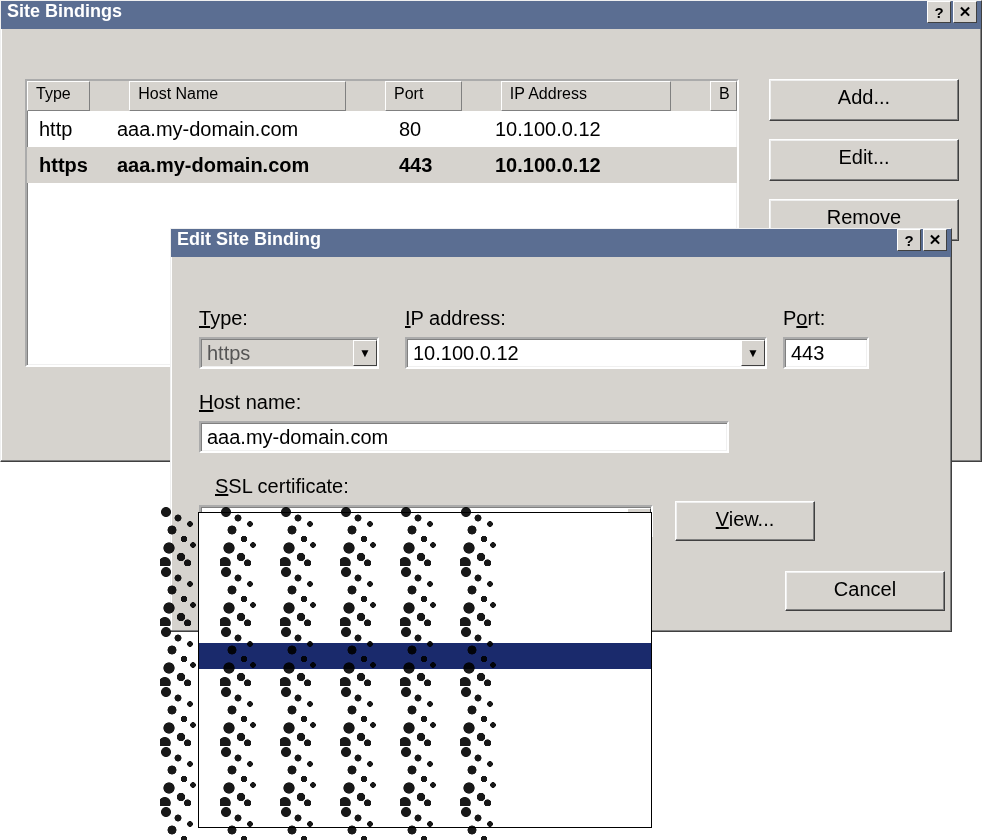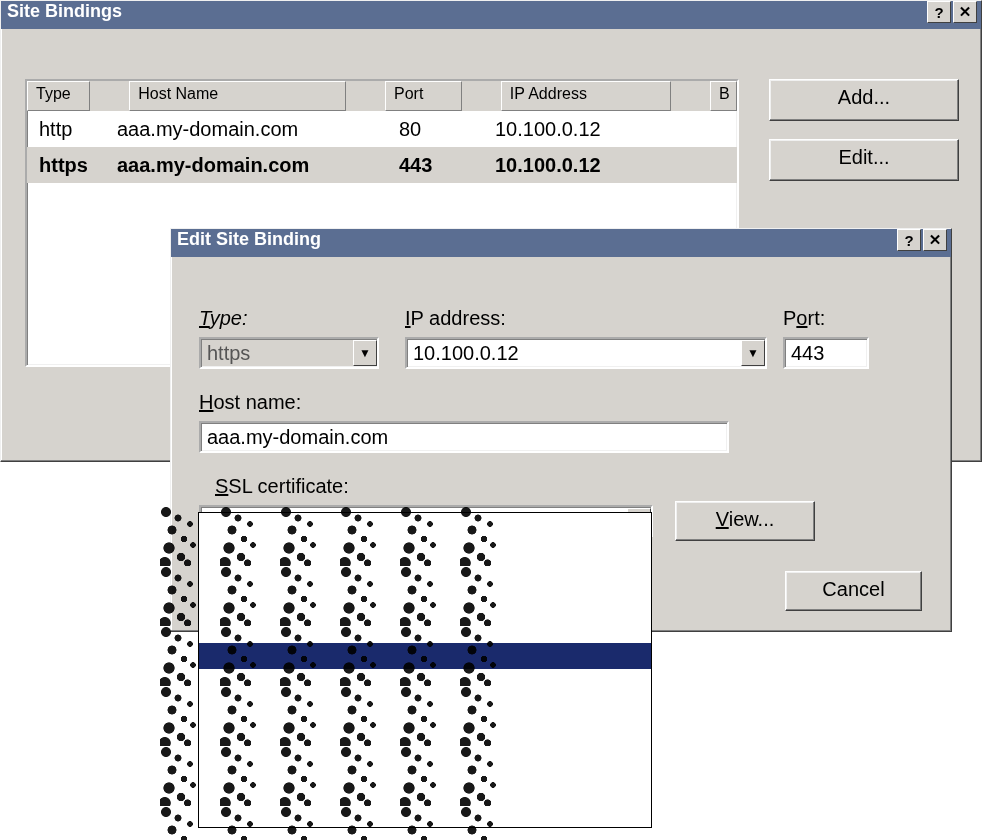--- a/index.html
+++ b/index.html
@@ -133,40 +133,40 @@
   .combo-btn {
     position: absolute;
     width: 24px; height: 26px;
     background: #d6d3ce;
     border: 1px solid #404040;
     border-top-color: #ffffff;
     border-left-color: #ffffff;
     display: flex; align-items:center; justify-content:center;
     font-size: 12px;
   }
-  #lbl-type { left: 28px; top: 50px; font-style: italic; }
+  #lbl-type { left: 28px; top: 50px; }
   #fld-type { left: 28px; top: 80px; width: 180px; }
   #btn-type-dd { left: 182px; top: 83px; }
 
   #lbl-ip   { left: 234px; top: 50px; }
   #fld-ip   { left: 234px; top: 80px; width: 362px; }
   #btn-ip-dd{ left: 570px; top: 83px; }
 
   #lbl-port { left: 612px; top: 50px; }
   #fld-port { left: 612px; top: 80px; width: 86px; }
 
   #lbl-host { left: 28px; top: 134px; }
   #fld-host { left: 28px; top: 164px; width: 530px; }
 
   #lbl-ssl  { left: 44px; top: 218px; }
   #fld-ssl  { left: 28px; top: 248px; width: 454px; }
   #btn-ssl-dd{ left: 456px; top: 251px; }
 
   #btn-view   { left: 504px; top: 244px;  width: 140px; height: 40px;} 
-  #btn-cancel { left: 614px; top: 314px;  width: 137px; height: 40px;}
+  #btn-cancel { left: 614px; top: 314px;  width: 160px; height: 40px;}
 
   
   .dropdown-list {
     position: absolute;
     left: 198px; top: 512px; width: 454px; height: 316px;
     background: #ffffff;
     border: 1px solid #000;
     overflow: hidden;
     font-size: 20px;
   }
@@ -228,20 +228,21 @@
           <div class="list-row selected">
             <div class="rcell col-type">https</div>
             <div class="rcell col-host">aaa.my-domain.com</div>
             <div class="rcell col-port">443</div>
             <div class="rcell col-ip">10.100.0.12</div>
           </div>
         </div>
     </div>
     <div class="btn btn-add">Add...</div>
     <div class="btn btn-edit">Edit...</div>
+    <div class="btn btn-remove">Remove</div>
   </div>
 </div>
 
 <div id="win-edit" class="window">
   <div class="titlebar">
     <span class="title-text">Edit Site Binding</span>
     <span class="tbtn">?</span>
     <span class="tbtn">✕</span>
   </div>
   <div class="client">

